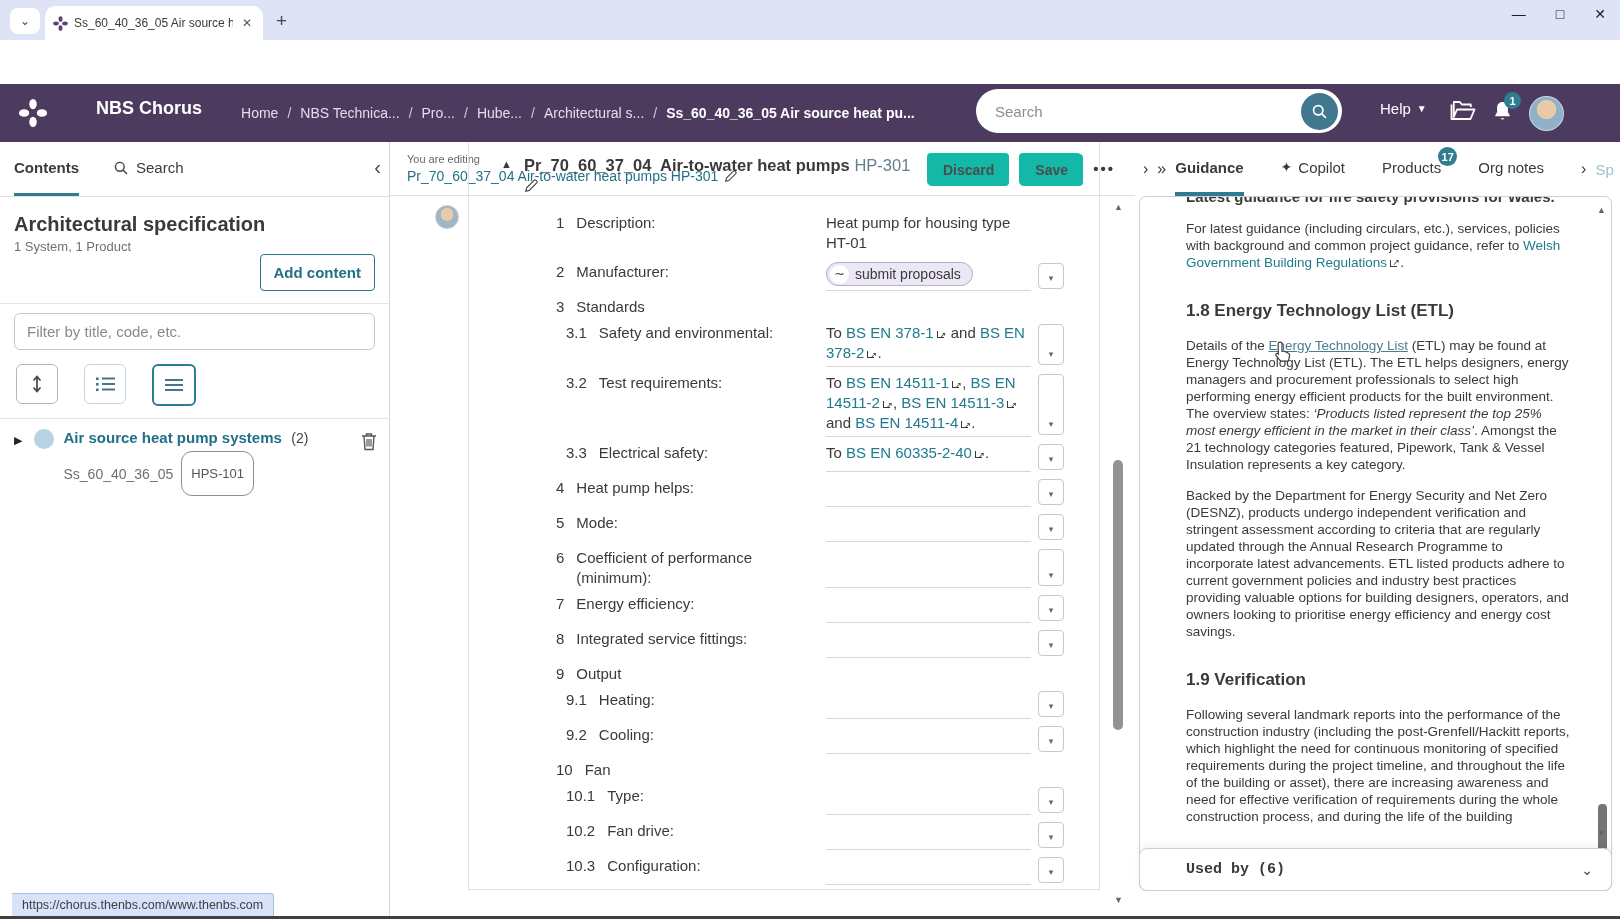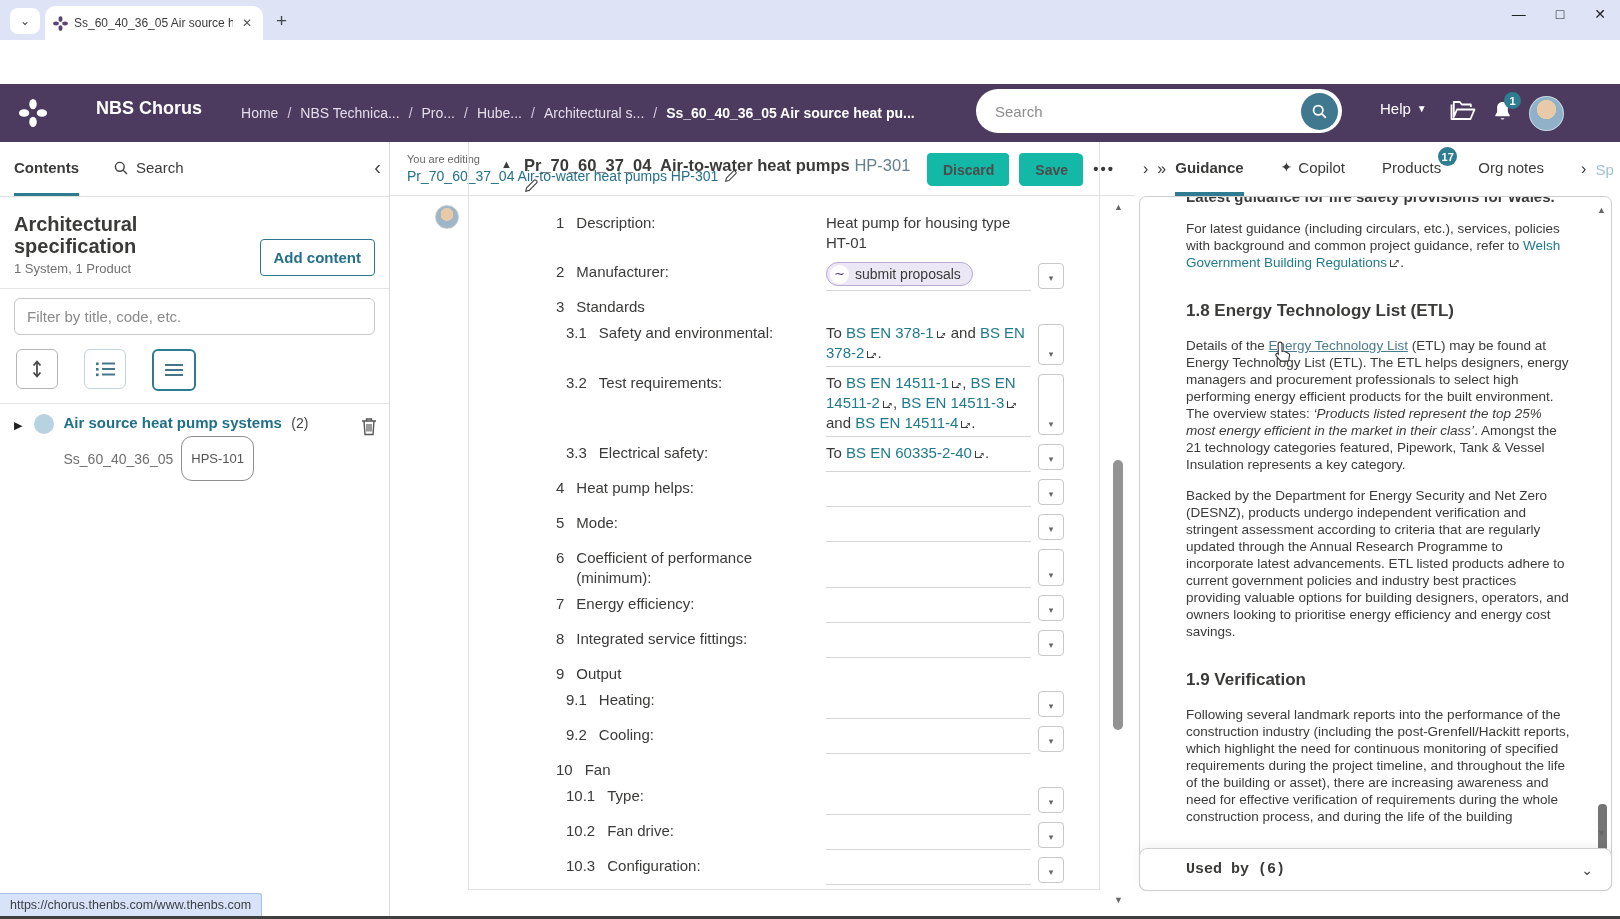--- a/index.html
+++ b/index.html
@@ -47,21 +47,21 @@
   .bell-badge{position:absolute;right:-7px;top:-7px;min-width:17px;height:17px;border-radius:9px;background:#2e7d91;color:#fff;
        font-size:11px;font-weight:bold;display:flex;align-items:center;justify-content:center;padding:0 3px;box-sizing:border-box;}
   .nav-avatar{position:absolute;left:1529px;top:96px;width:33px;height:33px;border-radius:50%;
        background:radial-gradient(circle at 50% 38%,#e8c9a8 0 36%,#8fb2c9 37% 100%);border:1px solid rgba(255,255,255,.5);}
   
   .sidebar{position:absolute;left:0;top:142px;width:390px;bottom:0;background:#fff;border-right:1px solid #d9d9d9;box-sizing:border-box;}
   .s-tabs{height:54px;border-bottom:1px solid #e0e0e0;display:flex;align-items:stretch;padding:0 14px;position:relative;}
   .s-tab{display:flex;align-items:center;font-size:15px;margin-right:34px;border-bottom:3px solid transparent;box-sizing:border-box;}
   .s-tab.active{font-weight:bold;border-bottom-color:#2f7b92;}
   .s-collapse{position:absolute;right:8px;top:14px;font-size:20px;color:#444;}
-  .s-head{padding:16px 14px 12px 14px;display:flex;align-items:flex-end;}
+  .s-head{padding:16px 14px 12px 14px;display:flex;align-items:flex-start;flex-direction:column;}
   .s-title{font-size:20px;font-weight:bold;color:#3a3a39;line-height:22px;}
   .s-sub{font-size:13px;color:#707070;margin-top:4px;}
   .addcontent{margin-left:auto;border:1.5px solid #2a768e;border-radius:4px;color:#24708a;font-weight:bold;font-size:15px;
        padding:9px 13px;background:#fff;white-space:nowrap;}
   .filter-wrap{border-top:1px solid #e5e5e5;padding:9px 14px 8px 14px;}
   .filter-input{width:100%;height:37px;border:1px solid #c7c7c7;border-radius:6px;box-sizing:border-box;
        font-size:15px;padding:0 12px;color:#3a3a39;outline:none;font-family:inherit;}
   .filter-input::placeholder{color:#8a8a8a;}
   .viewbtns{display:flex;gap:26px;padding:6px 14px 12px 16px;}
   .vbtn{width:40px;height:38px;border:1px solid #b5b5b5;border-radius:6px;background:#fff;display:flex;align-items:center;justify-content:center;}
@@ -139,21 +139,21 @@
   .gulink{color:#4c7d8d;text-decoration:underline;}
   .git{font-style:italic;}
   .g-used{position:absolute;left:4px;right:8px;bottom:28px;height:43px;background:#fff;border:1px solid #cfcfcf;border-radius:8px;
        display:flex;align-items:center;padding:0 18px 0 46px;box-sizing:border-box;box-shadow:0 -3px 8px rgba(0,0,0,.05);}
   .g-used-label{font-size:15px;font-weight:bold;font-family:Liberation Mono, monospace;}
   .g-used-chev{margin-left:auto;font-size:14px;color:#444;}
   .p-sb-up{position:absolute;right:5px;top:8px;font-size:9px;color:#666;}
   .p-sb-thumb{position:absolute;right:4px;top:607px;width:9px;height:60px;background:#757575;border-radius:4px;}
   .p-sb-down{position:absolute;right:5px;bottom:52px;font-size:9px;color:#666;}
   
-  .statusbar{position:absolute;left:0;bottom:3px;background:#d8e3fa;border:1px solid #a9bfe3;border-left:none;border-bottom:none;
+  .statusbar{position:absolute;left:12px;bottom:3px;background:#d8e3fa;border:1px solid #a9bfe3;border-left:none;border-bottom:none;
        border-radius:0 3px 0 0;font-size:12.5px;color:#3c4043;padding:4px 10px;}
   .bottom-strip{position:absolute;left:0;bottom:0;width:1620px;height:3px;background:#3f3f3f;}
   .cursor-hand{position:absolute;left:1274px;top:341px;z-index:50;}
 </style>
 </head>
 <body>
 
 <div class="tabstrip">
   <div class="tab-search-btn">
       <span>⌄</span>

